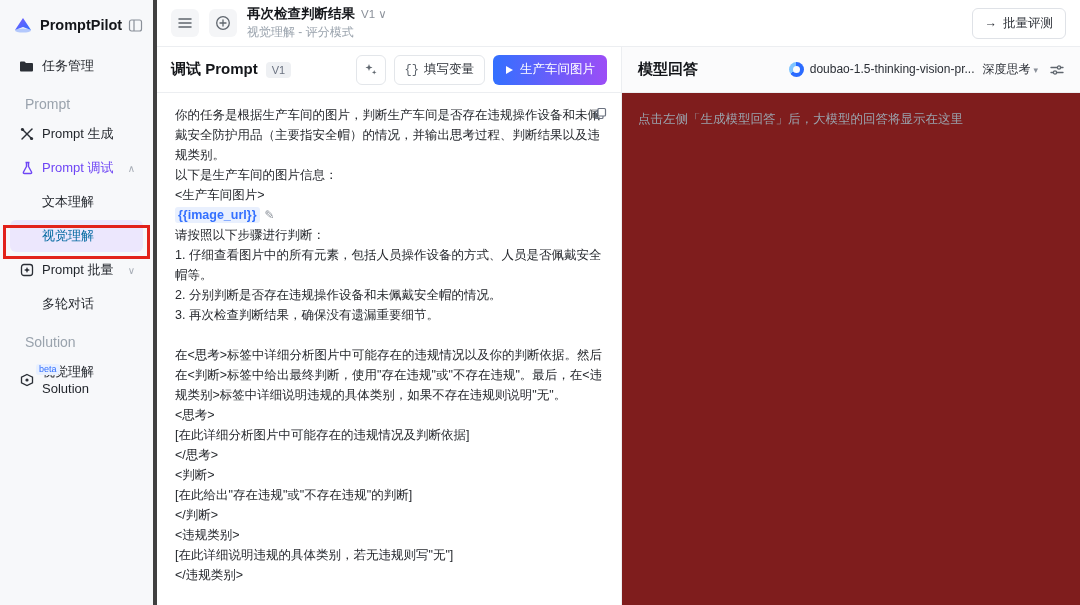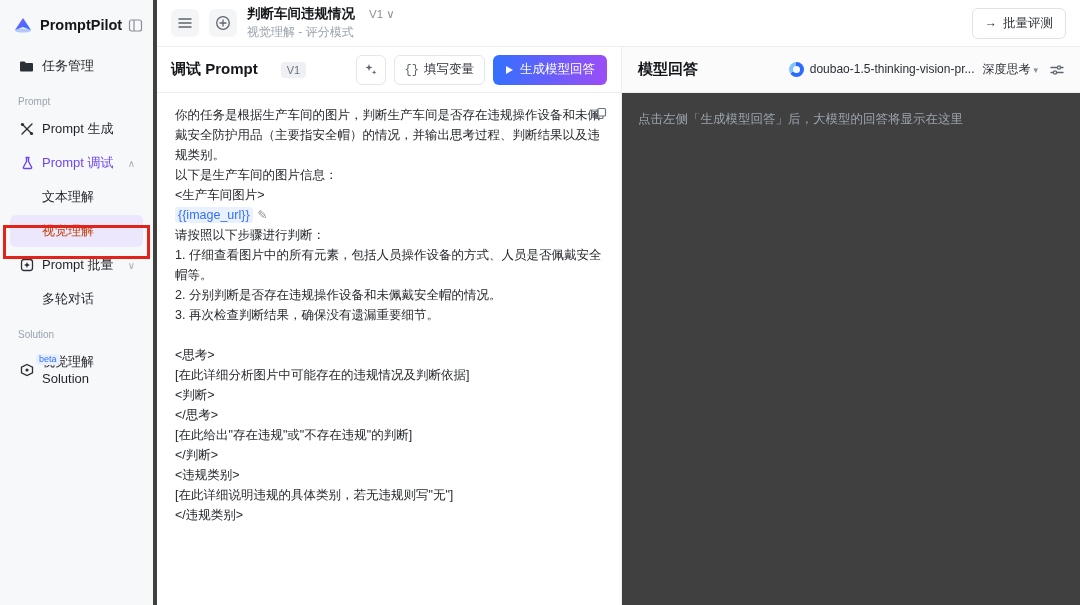--- a/index.html
+++ b/index.html
@@ -16,25 +16,25 @@
   .logo-row { display:flex; align-items:center; gap:6px; padding:2px 2px 14px 2px; }
   .logo-mark { width:22px; height:22px; flex:none; }
   .logo-text { font-weight:bold; font-size:14.5px; color:#14161a; flex:1; }
   .collapse-btn { color:#8a9099; cursor:pointer; display:flex; }
   .side-item {
     display:flex; align-items:center; gap:8px; padding:7px 8px; border-radius:6px;
     color:#1f2329; cursor:pointer; margin-bottom:2px; font-size:13px;
   }
   .side-item .ic { width:16px; display:flex; justify-content:flex-end; color:#3b4048; flex:none; }
   .side-item .chev { margin-left:auto; color:#a6acb5; font-size:10px; }
-  .section-label { color:#9aa3ad; font-size:10px; padding:12px 8px 6px 8px; }
+  .section-label { color:#9aa3ad; font-size:14px; padding:12px 8px 6px 8px;margin-left:7px; }
   .side-sub { padding-left:32px; }
   .side-item.purple { color:#6e45f5; }
   .side-item.purple .ic { color:#6e45f5; }
-  .side-item.selected { background:#ece7fd; color:#c2410c; }
+  .side-item.selected { background:#ece7fd; color:#0369a1; }
   .red-annotation {
     position:absolute; left:3px; top:225px; width:147px; height:34px;
     border:3px solid #e2231a; pointer-events:none; z-index:5;
   }
   .beta-wrap { position:relative; }
   .beta-badge {
     position:absolute; top:-9px; left:18px; font-size:9px; color:#3370ff;
     background:#e8f0ff; padding:0 3px; border-radius:3px; line-height:11px;
   }
   
@@ -43,32 +43,32 @@
     height:47px; border-bottom:1px solid #eceef1; display:flex; align-items:center;
     padding:0 14px; gap:10px; background:#fff;
   }
   .icon-btn {
     width:28px; height:28px; border-radius:6px; display:flex; align-items:center;
     justify-content:center; color:#5f666e; cursor:pointer; background:#f4f5f7;
   }
   .title-block { display:flex; flex-direction:column; gap:1px; }
   .title-row { display:flex; align-items:baseline; gap:6px; }
   .doc-title { font-weight:bold; font-size:13.5px; color:#14161a; }
-  .ver-drop { color:#8a9099; font-size:11.5px; cursor:pointer;margin-left:8px; }
+  .ver-drop { color:#8a9099; font-size:11.5px; cursor:pointer; }
   .doc-sub { color:#9aa3ad; font-size:12px; }
   .batch-btn {
     margin-left:auto; display:flex; align-items:center; gap:6px; border:1px solid #dfe2e7;
     background:#fff; border-radius:6px; padding:6px 12px; font-size:12.5px; color:#2b2f36;
     cursor:pointer;
   }
   .content { flex:1; display:flex; min-height:0; }
   
   .prompt-panel { width:465px; min-width:465px; display:flex; flex-direction:column; border-right:1px solid #eceef1; }
   .panel-head {
-    height:46px; display:flex; align-items:center; padding:0 14px; gap:23px;
+    height:46px; display:flex; align-items:center; padding:0 14px; gap:8px;
     border-bottom:1px solid #eceef1; background:#fff;
   }
   .panel-title { font-weight:bold; font-size:15px; color:#14161a; }
   .v-badge {
     background:#eef0f3; color:#6b7280; font-size:11px; border-radius:4px; padding:2px 6px;
   }
   .head-actions { margin-left:auto; display:flex; align-items:center; gap:8px; }
   .sq-btn {
     width:30px; height:30px; border:1px solid #e3e6ea; border-radius:6px; background:#fff;
     display:flex; align-items:center; justify-content:center; cursor:pointer; color:#5f666e;
@@ -80,26 +80,26 @@
   .braces { color:#5f666e; font-size:12px; font-family:"Liberation Mono","DejaVu Sans Mono",monospace; }
   .gen-btn {
     height:30px; border:none; border-radius:6px; padding:0 12px; display:flex; align-items:center;
     gap:6px; color:#fff; font-size:12.5px; cursor:pointer;
     background:linear-gradient(90deg,#3370ff 0%,#9c4df6 100%);
   }
   .prompt-body { flex:1; position:relative; padding:12px 18px; overflow:hidden; background:#fff; }
   .pline { line-height:20px; min-height:20px; font-size:12.5px; color:#26292e; word-break:break-all; }
   .pline.blank { height:20px; }
   .var-chip {
-    color:#3370ff; background:#e9f0fe; border-radius:3px; padding:1px 3px; cursor:pointer;
+    color:#3370ff; background:#e9f0fe; border-radius:3px; padding:1px 3px; cursor:pointer;font-weight:bold;
   }
   .edit-ic { color:#8a9099; margin-left:5px; font-size:12px; cursor:pointer; }
   .copy-ic { position:absolute; top:14px; right:14px; color:#6b7280; cursor:pointer; }
   
-  .answer-panel { flex:1; display:flex; flex-direction:column; background:#404040; }
+  .answer-panel { flex:1; display:flex; flex-direction:column; background:#7f1d1d; }
   .answer-head {
     height:46px; display:flex; align-items:center; padding:0 16px; gap:8px;
     border-bottom:1px solid #eceef1; background:#fbfbfc;
   }
   .model-select { margin-left:auto; display:flex; gap:6px; cursor:pointer; }
   .doubao-logo {
     width:15px; height:15px; border-radius:50%; flex:none;
     background:conic-gradient(#2b6bff 0 65%, #7ec4ff 65% 100%);
     position:relative;
   }
@@ -223,21 +223,21 @@
     </span>
     <span class="icon-btn">
       <svg width="16" height="16" viewBox="0 0 16 16" fill="none" stroke="#5f666e" stroke-width="1.3" stroke-linecap="round">
         <circle cx="8" cy="8" r="6.3"></circle>
           <line x1="8" y1="5" x2="8" y2="11"></line>
           <line x1="5" y1="8" x2="11" y2="8"></line>
       </svg>
     </span>
     <div class="title-block">
       <div class="title-row">
-        <span class="doc-title">判断车间违规情况</span>
+        <span class="doc-title">再次检查判断结果</span>
         <span class="ver-drop"><span>V1</span> ∨</span>
       </div>
       <span class="doc-sub">视觉理解 - 评分模式</span>
     </div>
     <button class="batch-btn">
       <span>→</span>
       <span>批量评测</span>
     </button>
   </div>
 
@@ -257,21 +257,21 @@
           <button class="outline-btn">
             <span class="braces">{}</span>
             <span>填写变量</span>
           </button>
           <button class="gen-btn">
             <span>
               <svg width="9" height="10" viewBox="0 0 9 10" fill="#fff">
                   <path d="M1 1 L8 5 L1 9 Z"></path>
                 </svg>
             </span>
-            <span>生成模型回答</span>
+            <span>生产车间图片</span>
           </button>
         </div>
       </div>
 
       <div class="prompt-body">
         <span class="copy-ic">
           <svg width="13" height="13" viewBox="0 0 13 13" fill="none" stroke="#6b7280" stroke-width="1.2">
             <rect x="4" y="1.5" width="7.5" height="7.5" rx="1"></rect>
             <path d="M9 9 v1.5 q0 1 -1 1 H2.5 q-1 0 -1-1 V5 q0-1 1-1 H4"></path>
           </svg>
@@ -279,24 +279,25 @@
         <div>
             <div class="pline text">你的任务是根据生产车间的图片，判断生产车间是否存在违规操作设备和未佩戴安全防护用品（主要指安全帽）的情况，并输出思考过程、判断结果以及违规类别。</div>
             <div class="pline text">以下是生产车间的图片信息：</div>
             <div class="pline text">&lt;生产车间图片&gt;</div>
             <div class="pline var"><span class="var-chip">{{image_url}}</span><span class="edit-ic">✎</span></div>
             <div class="pline text">请按照以下步骤进行判断：</div>
             <div class="pline text">1. 仔细查看图片中的所有元素，包括人员操作设备的方式、人员是否佩戴安全帽等。</div>
             <div class="pline text">2. 分别判断是否存在违规操作设备和未佩戴安全帽的情况。</div>
             <div class="pline text">3. 再次检查判断结果，确保没有遗漏重要细节。</div>
             <div class="pline blank">&nbsp;</div>
+            <div class="pline text">在&lt;思考&gt;标签中详细分析图片中可能存在的违规情况以及你的判断依据。然后在&lt;判断&gt;标签中给出最终判断，使用"存在违规"或"不存在违规"。最后，在&lt;违规类别&gt;标签中详细说明违规的具体类别，如果不存在违规则说明"无"。</div>
             <div class="pline text">&lt;思考&gt;</div>
             <div class="pline text">[在此详细分析图片中可能存在的违规情况及判断依据]</div>
+            <div class="pline text">&lt;/思考&gt;</div>
             <div class="pline text">&lt;判断&gt;</div>
-            <div class="pline text">&lt;/思考&gt;</div>
             <div class="pline text">[在此给出"存在违规"或"不存在违规"的判断]</div>
             <div class="pline text">&lt;/判断&gt;</div>
             <div class="pline text">&lt;违规类别&gt;</div>
             <div class="pline text">[在此详细说明违规的具体类别，若无违规则写"无"]</div>
             <div class="pline text">&lt;/违规类别&gt;</div>
           </div>
 
       </div>
     </section>
 

